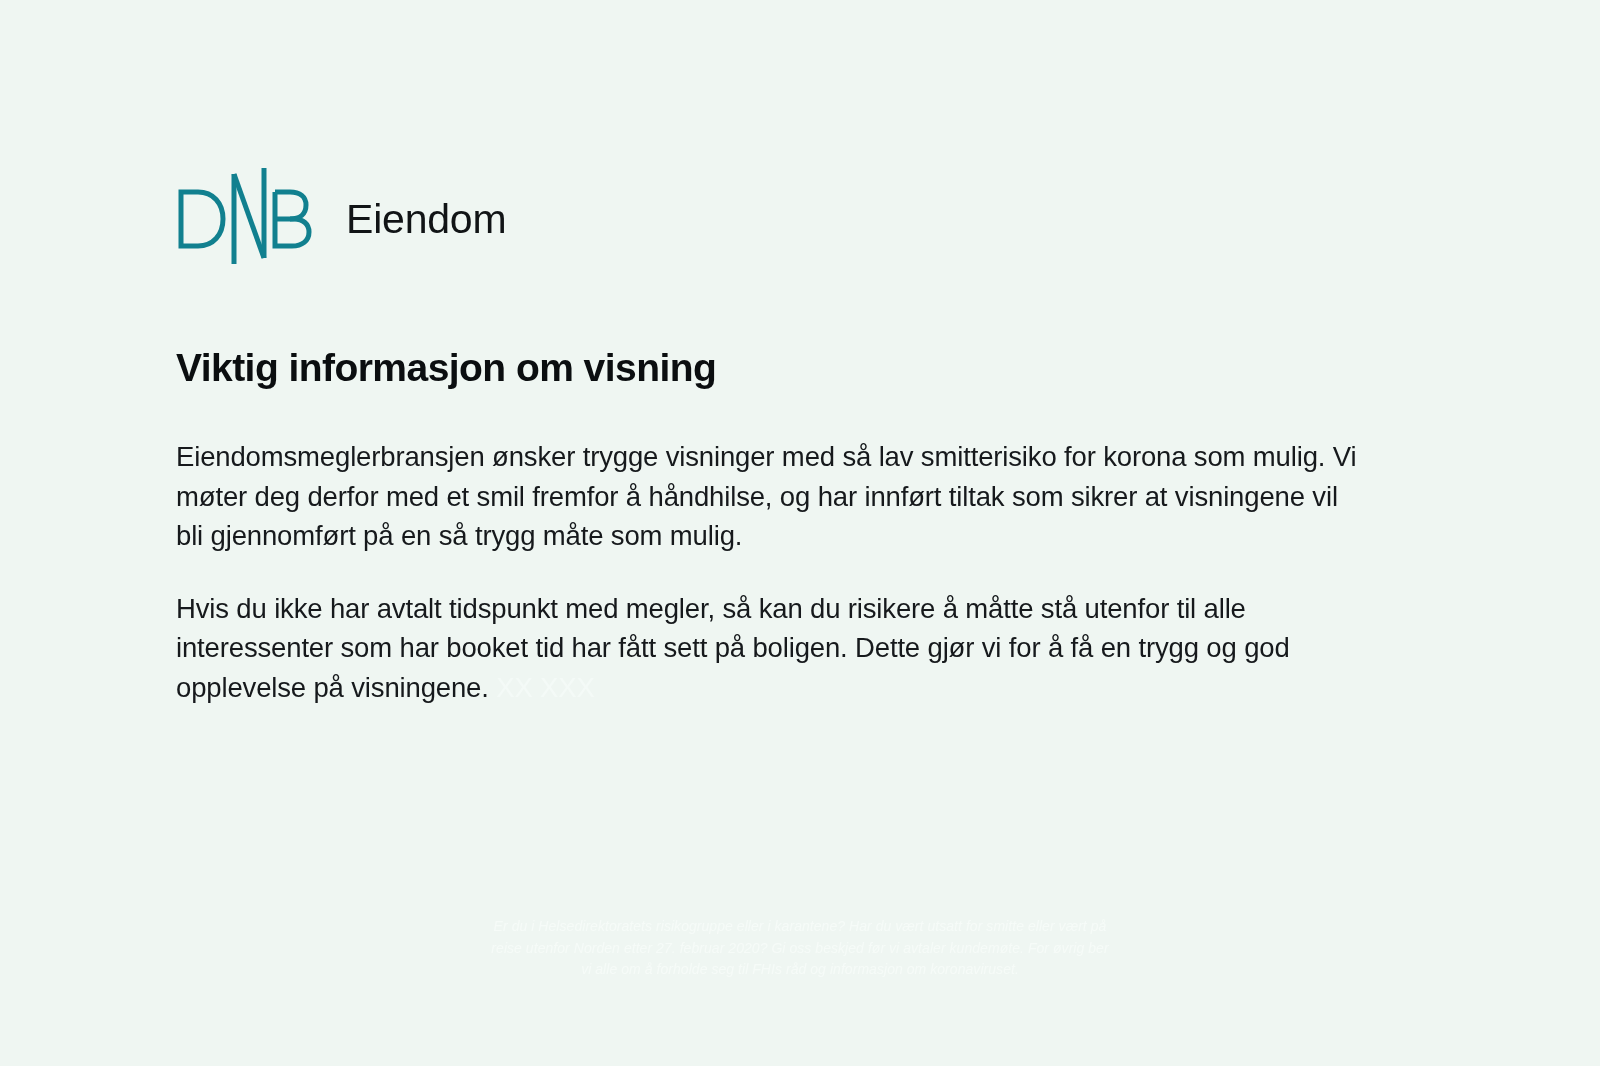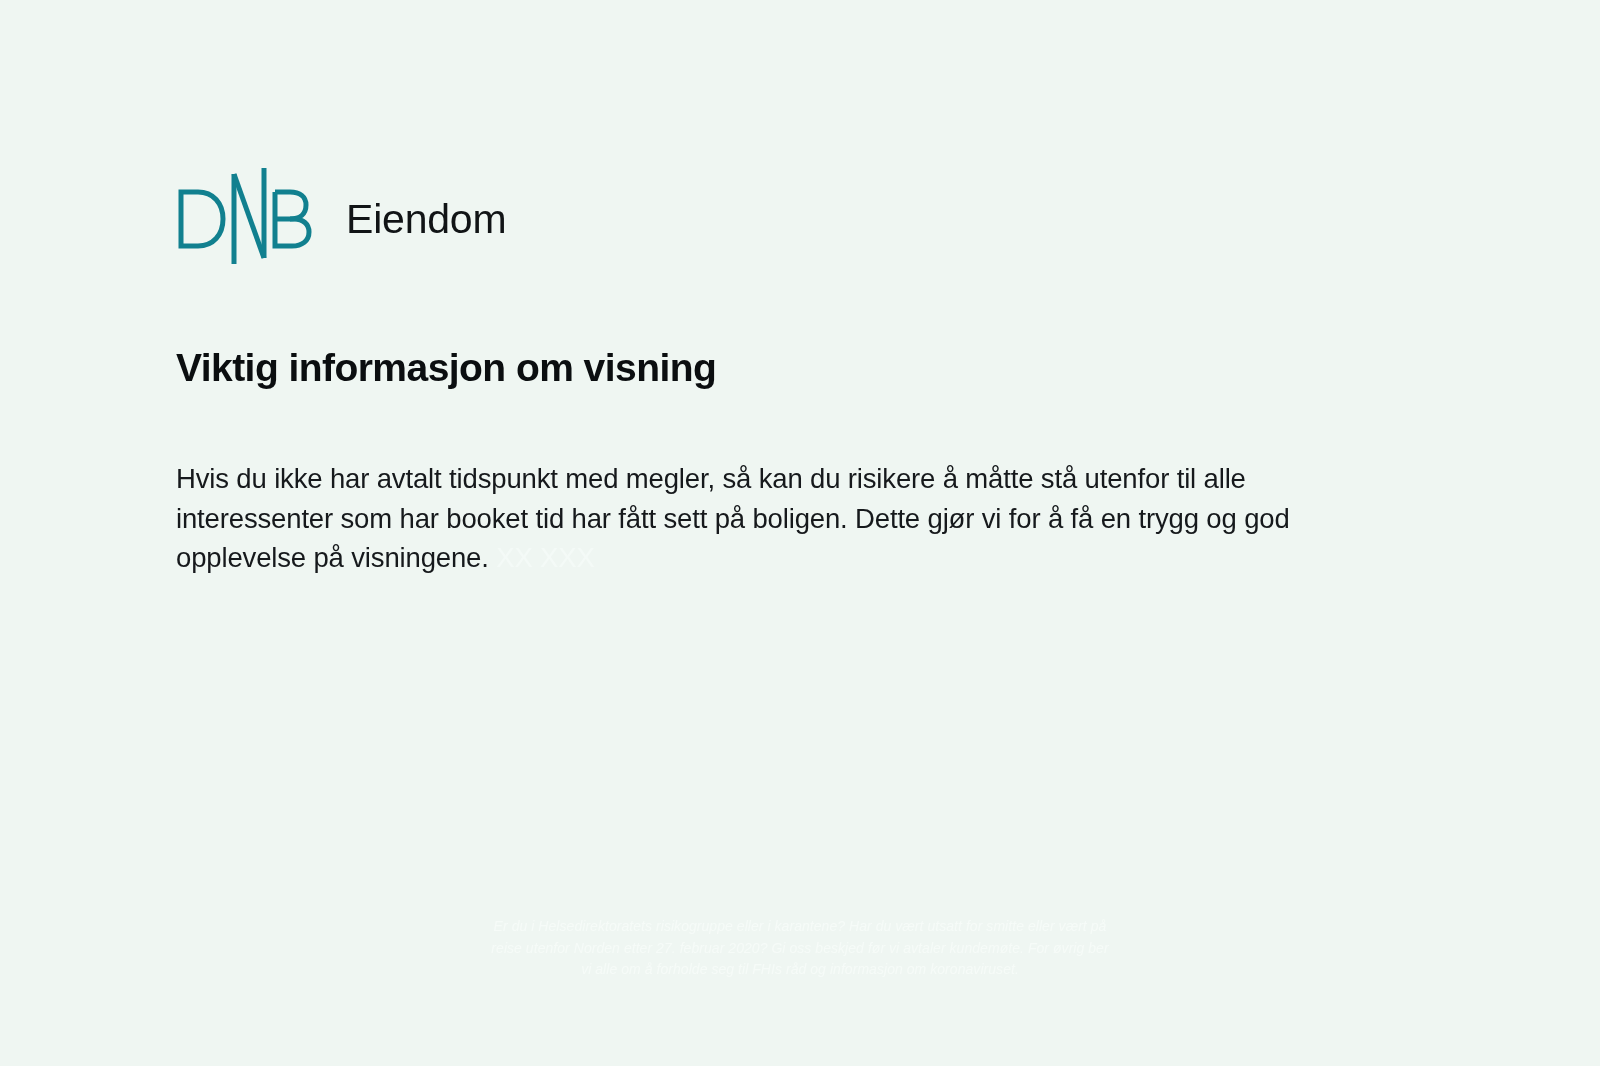--- a/index.html
+++ b/index.html
@@ -56,21 +56,21 @@
     left: 176px;
     top: 345px;
     width: 1200px;
   }
 
   .page-title {
     font-size: 39px;
     font-weight: 700;
     color: #0b0e10;
     letter-spacing: -0.55px;
-    margin: 0 0 68px 0;
+    margin: 0 0 46px 0;
     line-height: 1.18;
   }
 
   .body-text {
     font-size: 27.5px;
     line-height: 39.5px;
     color: #16191c;
     letter-spacing: -0.15px;
     margin: 0 0 33px 0;
     max-width: 1185px;
@@ -116,20 +116,21 @@
         <path d="M99 24 L99 78 L116 78 C126 78 133 73 133 64 C133 56 127 51 118 51 L99 51" stroke="#11808f" stroke-width="5" stroke-linejoin="miter"></path>
         <path d="M99 24 L114 24 C124 24 130 29 130 37 C130 46 124 51 114 51" stroke="#11808f" stroke-width="5" stroke-linejoin="miter"></path>
       </svg>
     </span>
     <span class="brand-word">Eiendom</span>
   </div>
 
   <div class="content">
     <h1 class="page-title">Viktig informasjon om visning</h1>
 
+    <p class="body-text">Eiendomsmeglerbransjen ønsker trygge visninger med så lav smitterisiko for korona som mulig. Vi møter deg derfor med et smil fremfor å håndhilse, og har innført tiltak som sikrer at visningene vil bli gjennomført på en så trygg måte som mulig.</p>
 
 
     <p class="body-text"><span>Hvis du ikke har avtalt tidspunkt med megler, så kan du risikere å måtte stå utenfor til alle interessenter som har booket tid har fått sett på boligen. Dette gjør vi for å få en trygg og god opplevelse på visningene.</span><span class="ghost-inline">&nbsp;</span><span class="ghost-inline">XX XXX</span></p>
   </div>
 
   <div class="footer-note">Er du i Helsedirektoratets risikogruppe eller i karantene? Har du vært utsatt for smitte eller vært på reise utenfor Norden etter 27. februar 2020? Gi oss beskjed før vi avtaler kundemøte. For øvrig ber vi alle om å forholde seg til FHIs råd og informasjon om koronaviruset.</div>
 
 </div>
 
 </body></html>

